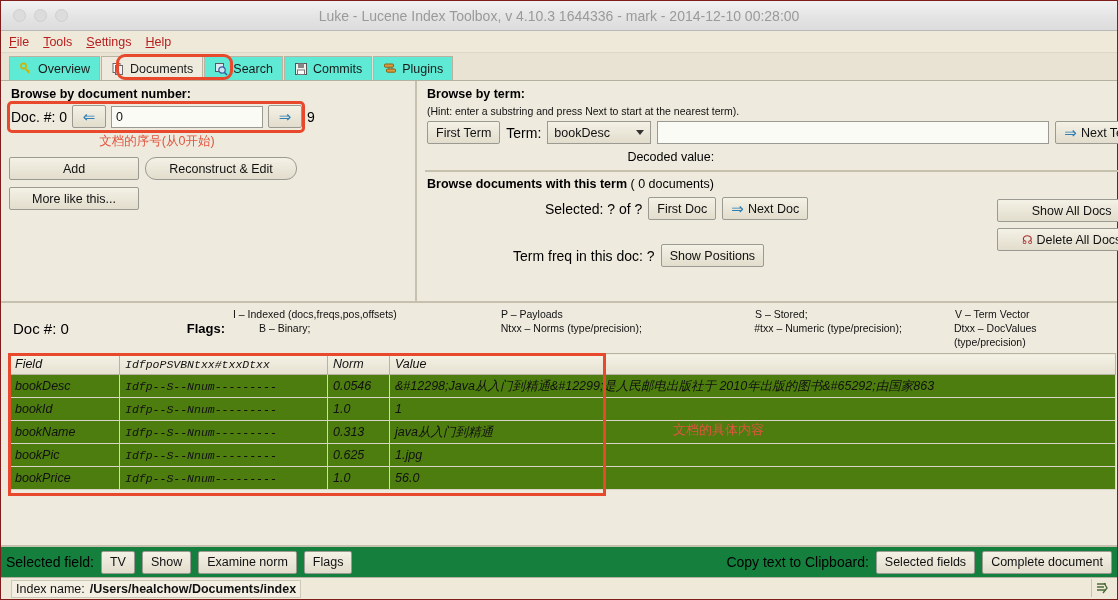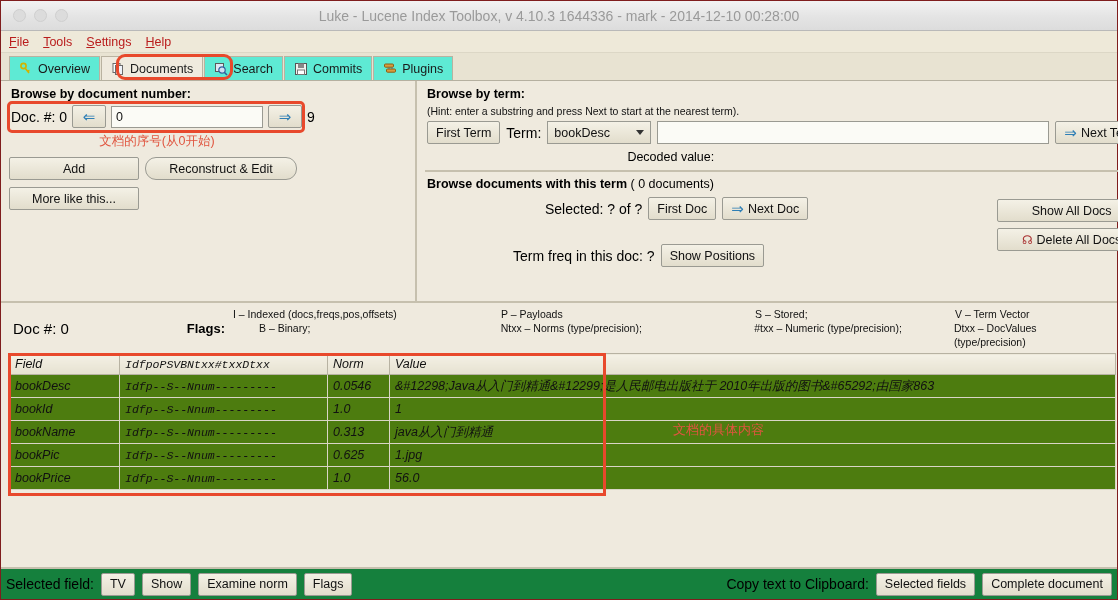--- a/index.html
+++ b/index.html
@@ -508,14 +508,26 @@
     <div class="btn">TV</div>
     <div class="btn">Show</div>
     <div class="btn">Examine norm</div>
     <div class="btn">Flags</div>
     <div class="spacer"></div>
     <span class="lbl">Copy text to Clipboard:</span>
     <div class="btn">Selected fields</div>
     <div class="btn">Complete document</div>
   </div>
 
+  <div class="statusbar">
+    <div class="status-field">
+      <span>Index name:</span>
+      <span class="status-path">/Users/healchow/Documents/index</span>
+    </div>
+    <div class="status-icon">
+      <svg width="14" height="14" viewBox="0 0 14 14">
+          <path d="M2 3 h9 M2 6 h7 M2 9 h9" stroke="#4d6b3a" stroke-width="1.4" fill="none"></path>
+          <path d="M9 2 l3 5 l-4 5" stroke="#4d6b3a" stroke-width="1.4" fill="none"></path>
+        </svg>
+    </div>
+  </div>
 
 </div>
 
 </body></html>

